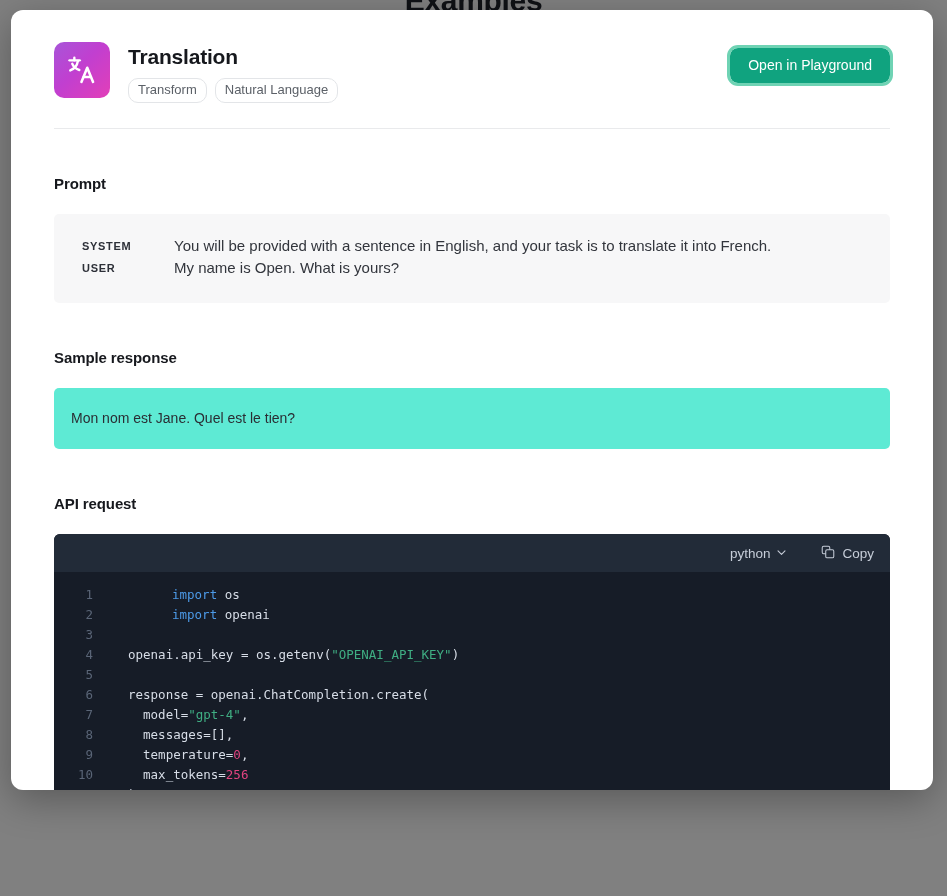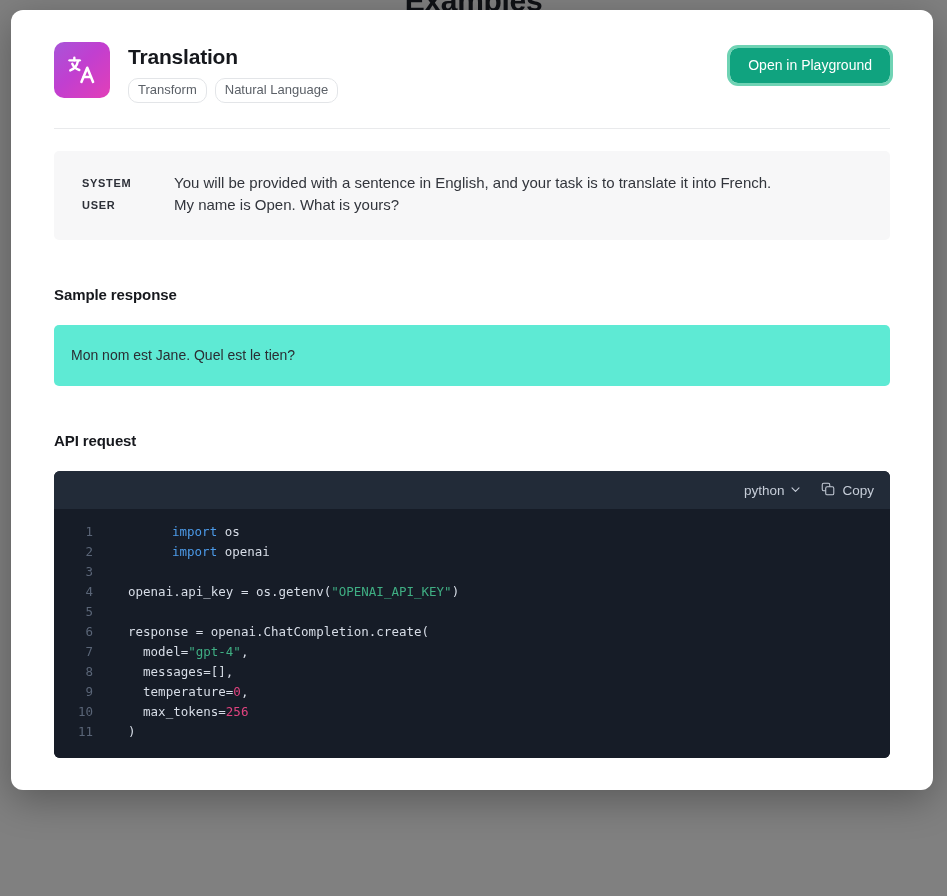--- a/index.html
+++ b/index.html
@@ -199,21 +199,21 @@
     overflow: hidden;
     background: #161c27;
   }
 
   .code-header {
     background: #222b38;
     height: 38px;
     display: flex;
     align-items: center;
     justify-content: flex-end;
-    gap: 20px;
+    gap: 34px;
     padding: 0 16px;
   }
 
   .lang-select {
     display: flex;
     align-items: center;
     gap: 6px;
     color: #c6cdd8;
     font-size: 13.5px;
     cursor: pointer;
@@ -300,20 +300,21 @@
       </div>
 
       <div class="playground-btn-wrap">
         <button class="playground-btn">Open in Playground</button>
       </div>
     </div>
 
     <div class="divider"></div>
 
 
+    <div class="section-heading">Prompt</div>
 
     <div class="prompt-box">
       <div class="prompt-row">
         <div class="prompt-role">SYSTEM</div>
         <div class="prompt-text">You will be provided with a sentence in English, and your task is to translate it into French.</div>
       </div>
       <div class="prompt-row">
         <div class="prompt-role">USER</div>
         <div class="prompt-text">My name is Open. What is yours?</div>
       </div>

